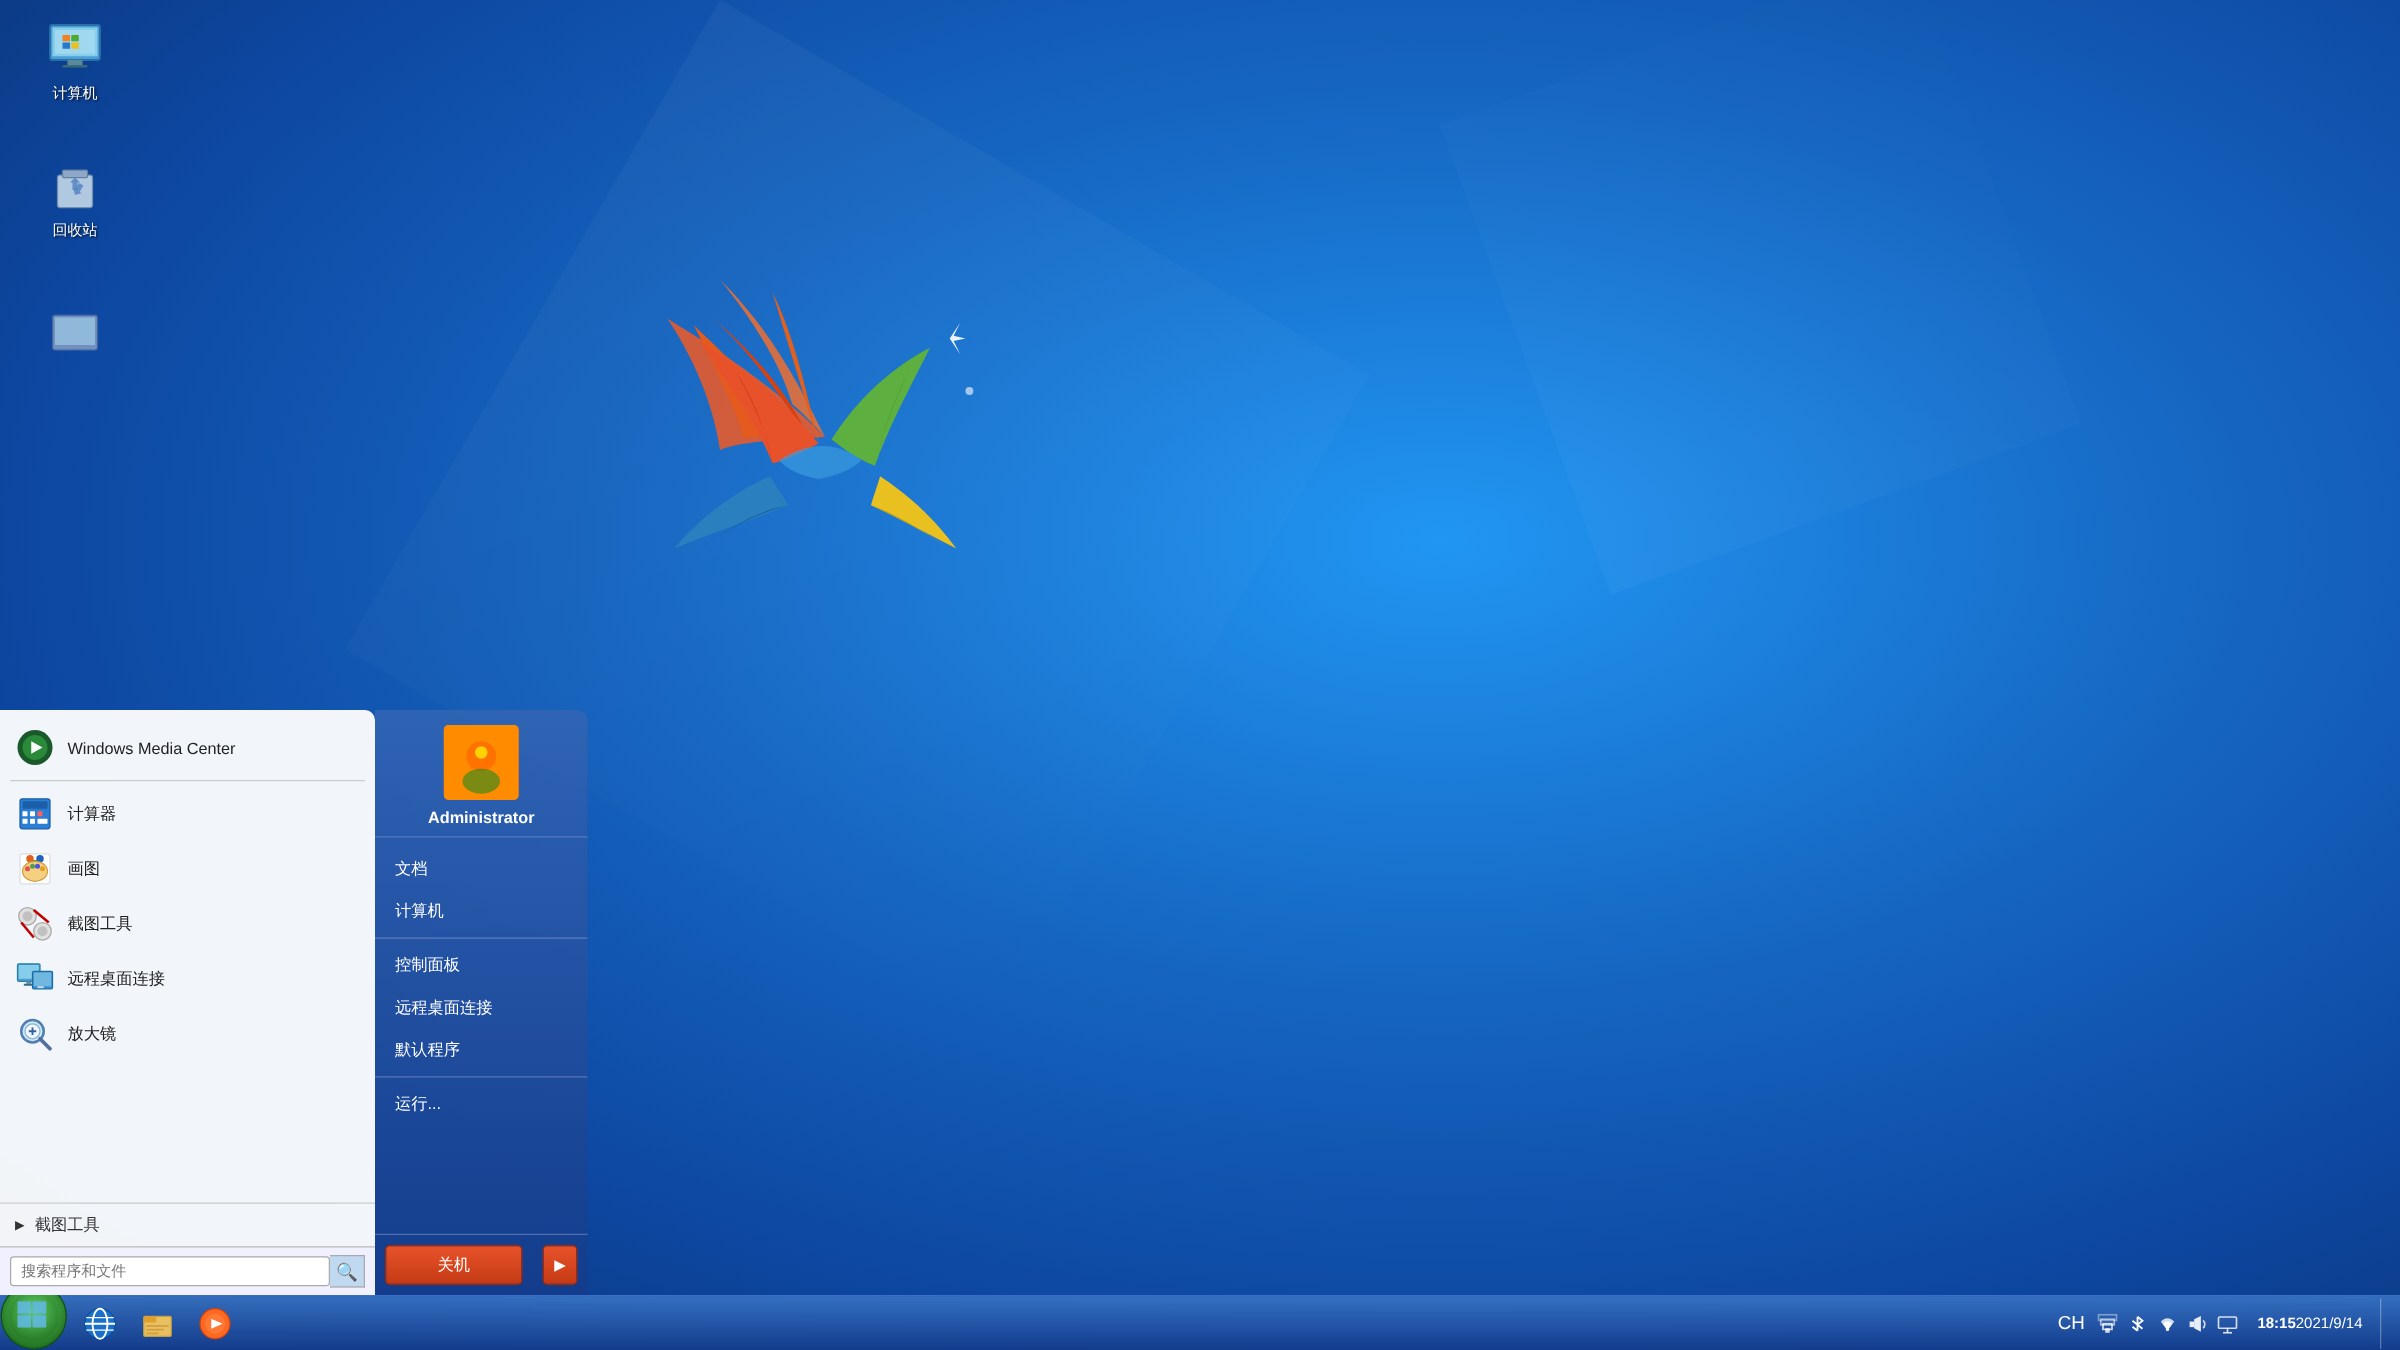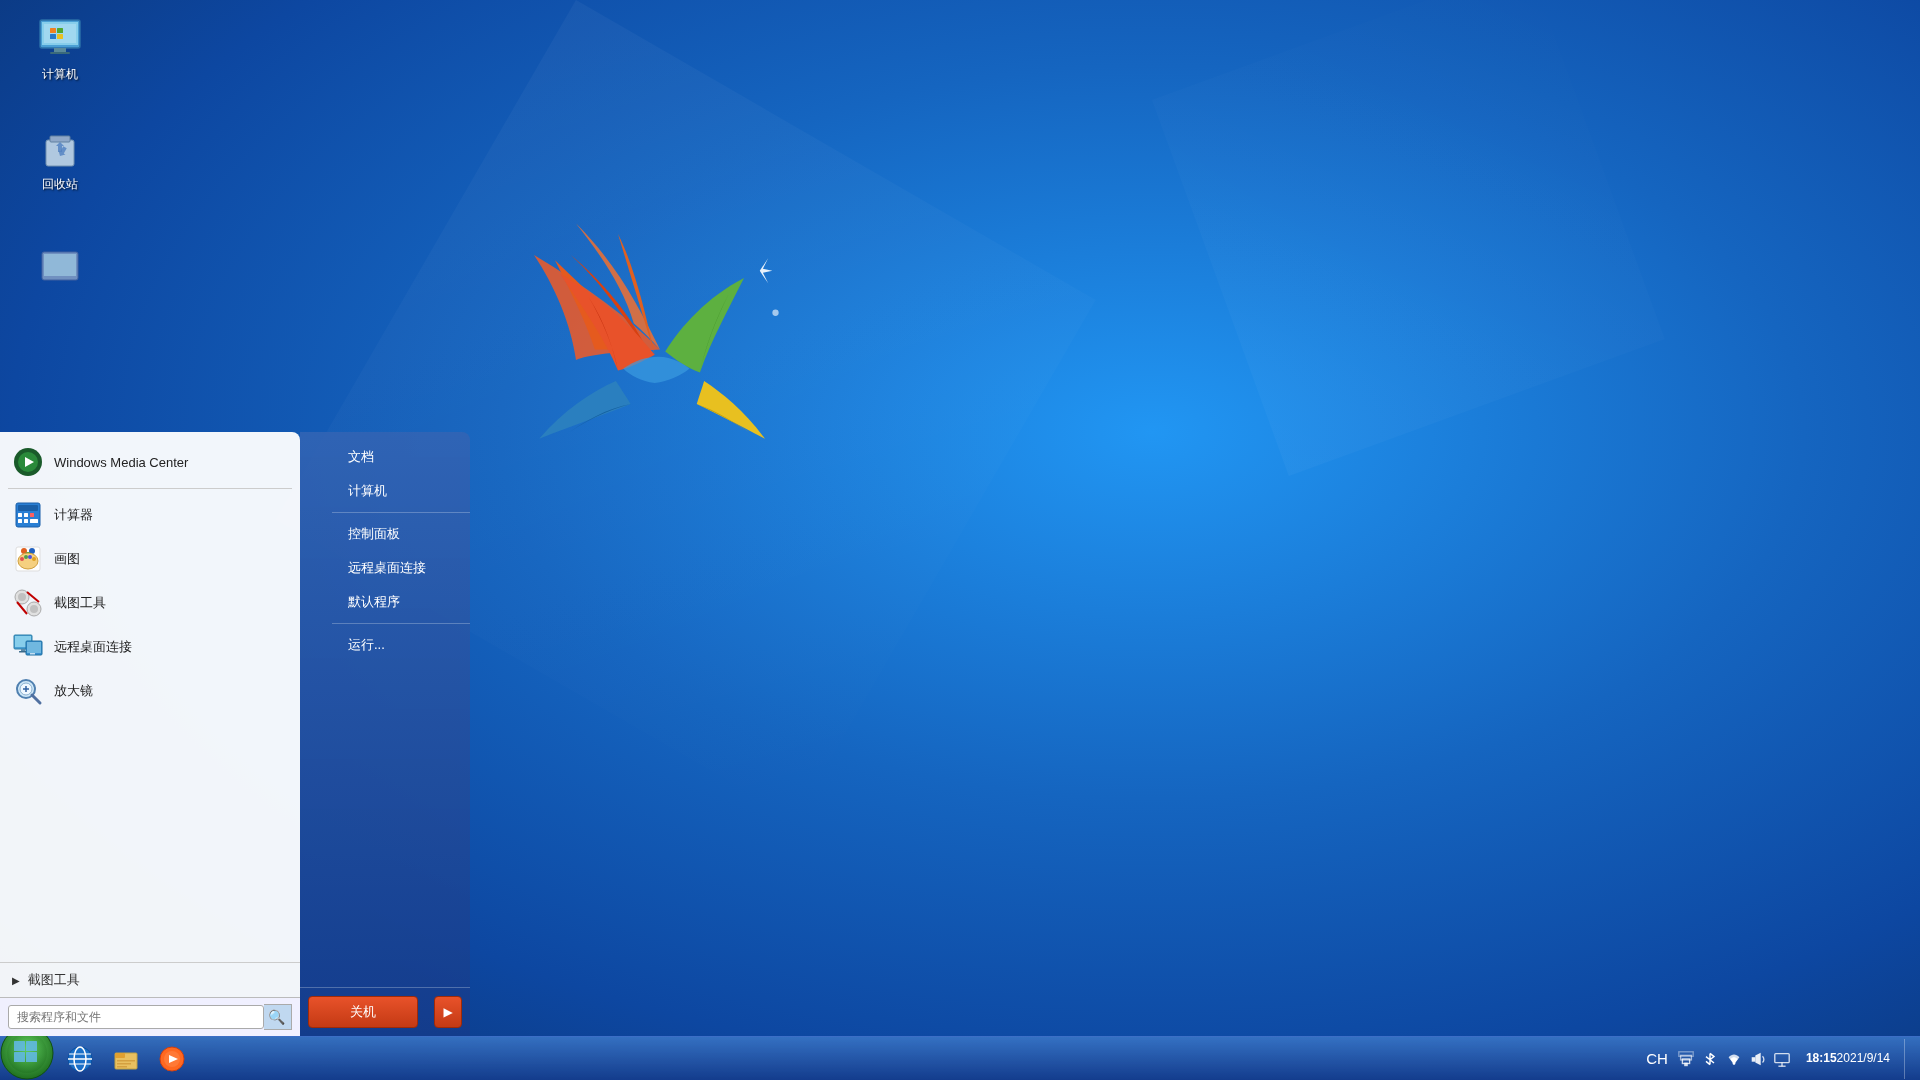--- a/index.html
+++ b/index.html
@@ -150,21 +150,21 @@
       border-left: 1px solid rgba(255,255,255,0.3);
       cursor: pointer;
     }
 
     
     .start-menu {
       position: absolute;
       bottom: 44px;
       left: 0;
       width: 470px;
-      height: 604px;
+      height: 468px;
       background: transparent;
       display: flex;
       z-index: 200;
     }
 
     .start-menu-left {
       width: 300px;
       height: 100%;
       background: rgba(255,255,255,0.95);
       border-radius: 0 8px 0 0;
@@ -509,22 +509,34 @@
       </div>
 
       <div class="start-menu-search">
         <input type="text" class="search-input" placeholder="搜索程序和文件" style="">
         <button class="search-btn">🔍</button>
       </div>
     </div>
 
     <div class="start-menu-right">
 
-
-      <div style="flex:1;overflow:hidden;padding-top:8px;margin-left:32px;">
+      <div class="right-user-section">
+        <div class="user-avatar">
+
+          <svg viewBox="0 0 60 60" width="60" height="60">
+            <rect width="60" height="60" fill="#ff8c00"></rect>
+            <circle cx="30" cy="25" r="12" fill="#ff6600" opacity="0.7"></circle>
+            <ellipse cx="30" cy="45" rx="15" ry="10" fill="#228820" opacity="0.6"></ellipse>
+            <circle cx="30" cy="22" r="5" fill="#ffdd00" opacity="0.9"></circle>
+          </svg>
+        </div>
+        <span class="user-name">Administrator</span>
+      </div>
+
+      <div style="flex:1;overflow:hidden;padding-top:8px;">
         <div class="right-menu-item">
           <span>文档</span>
         </div>
         <div class="right-menu-item">
           <span>计算机</span>
         </div>
         <div class="right-divider"></div>
         <div class="right-menu-item">
           <span>控制面板</span>
         </div>

